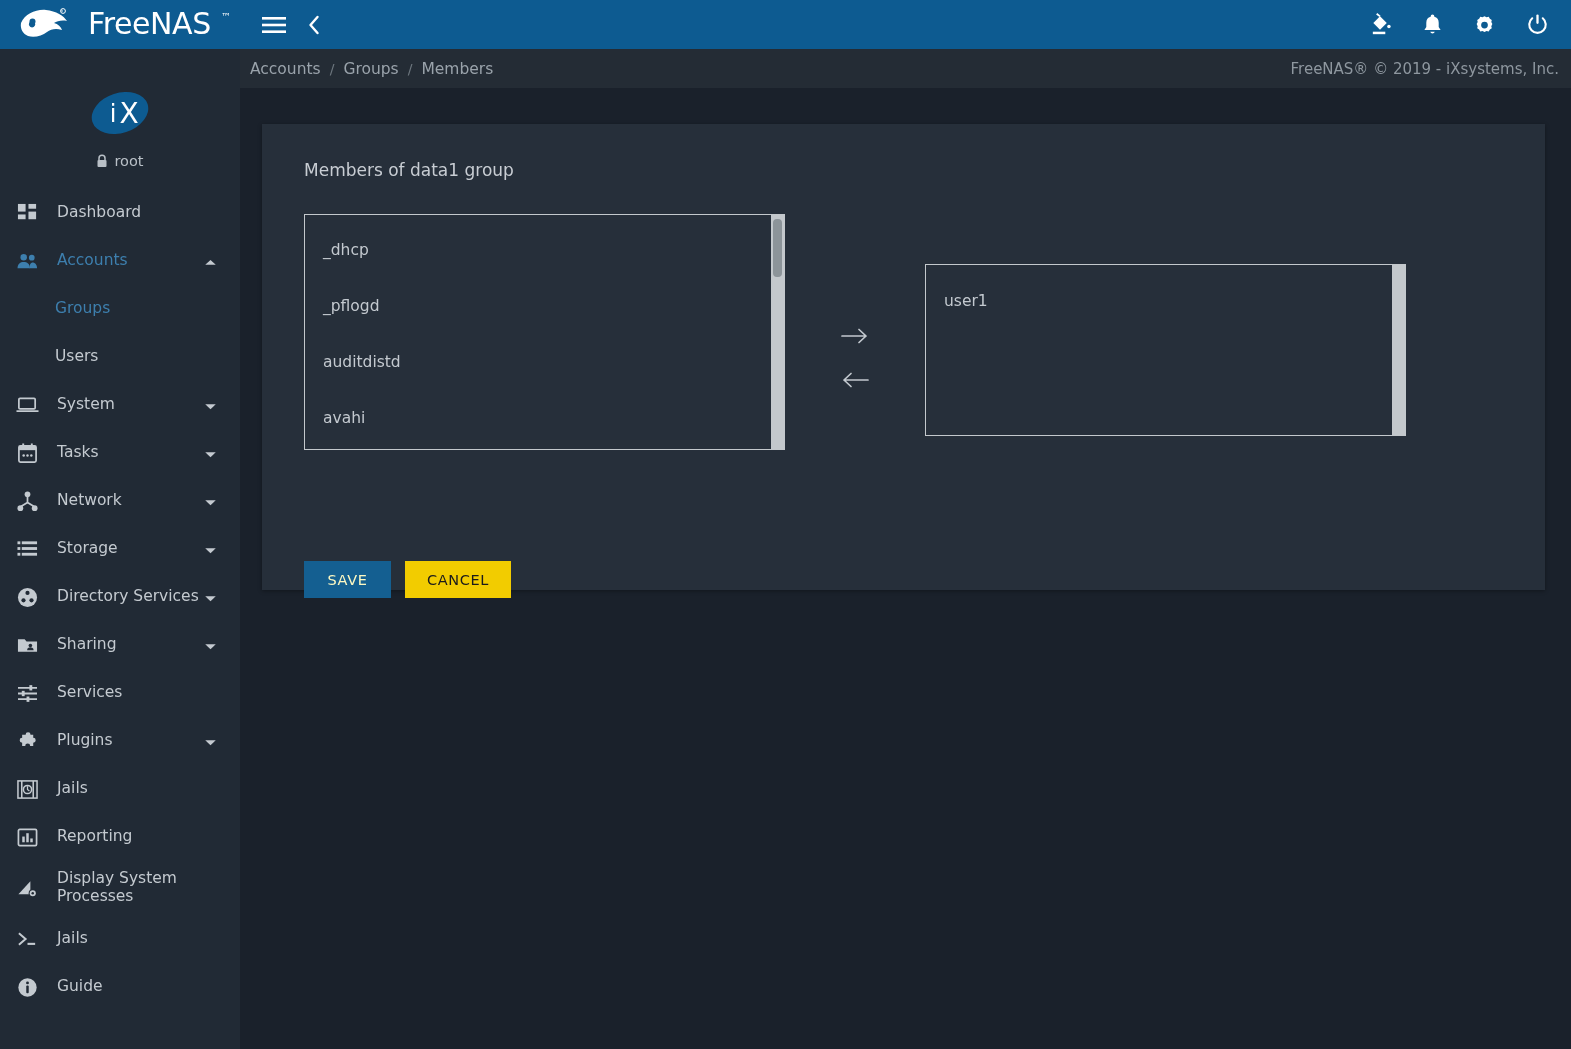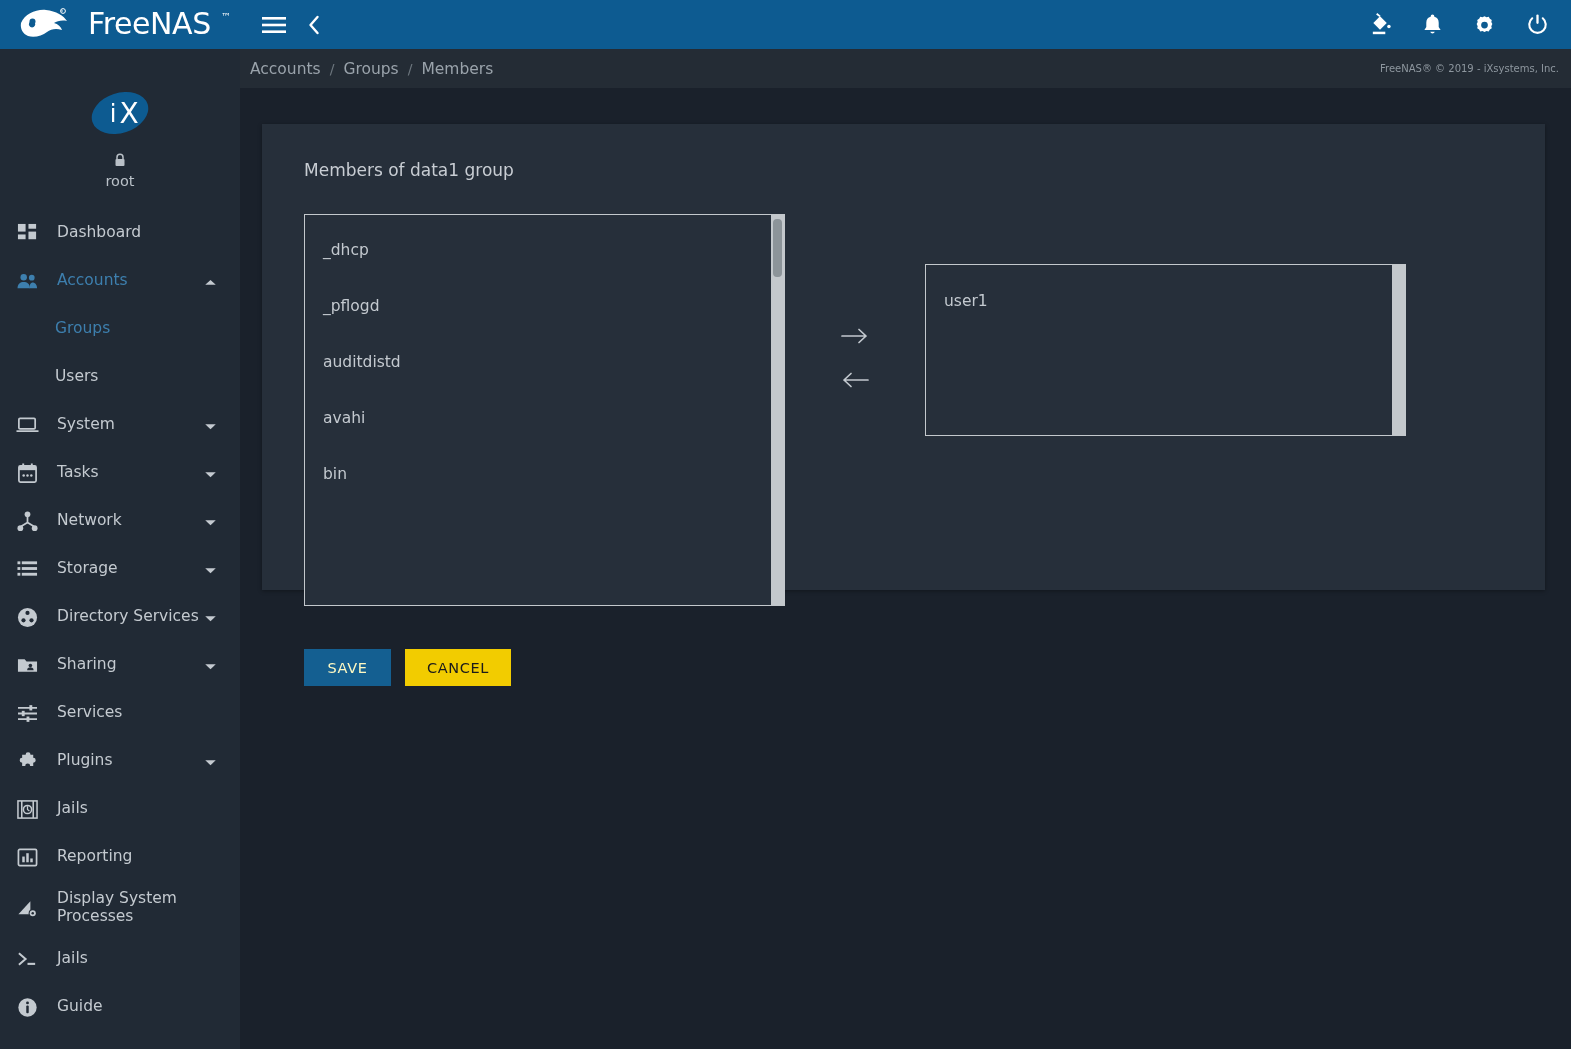--- a/index.html
+++ b/index.html
@@ -29,21 +29,21 @@
     font-weight: 400; position: relative; top: -1px;
   }
   .brand-tm { font-size: 10px; vertical-align: super; }
 
   .user-block {
     padding-top: 36px; display: flex; flex-direction: column; align-items: center;
   }
   .avatar-wrap { width: 62px; height: 56px; }
   .user-name {
     margin-top: 12px; color: #b9c0c7; font-size: 14.5px;
-    display: flex; align-items: center; gap: 6px; flex-direction: column;
+    display: flex; align-items: center; gap: 6px;
   }
   .lock-ic { width: 12px; height: 14px; display: inline-block; }
 
   .nav { margin-top: 20px; }
   .nav-item {
     display: flex; align-items: center;
     height: 48px; padding-left: 12px; position: relative;
     color: #c4cad0; font-size: 15.5px; cursor: pointer;
   }
   .nav-item .ic {
@@ -71,21 +71,21 @@
   .tb-ic { cursor: pointer; display: flex; align-items: center; justify-content: center; }
 
   .breadcrumb-bar {
     height: 39px; background: #242c35;
     display: flex; align-items: center; padding: 0 12px 0 10px;
     color: #9aa3ab; font-size: 15.5px;
   }
   .crumbs { display: flex; align-items: center; gap: 9px; }
   .crumb { color: #9aa3ab; }
   .crumb-sep { color: #6d767e; font-size: 14px; }
-  .copyright { margin-left: auto; color: #8e979f; font-size: 10px; }
+  .copyright { margin-left: auto; color: #8e979f; font-size: 15px; }
 
   .page {
     flex: 1 1 auto; background: #1a212b;
     padding: 36px 26px 0 22px; position: relative;
   }
 
   .card {
     background: #262f3a;
     width: 1283px; height: 466px;
     box-shadow: 0 1px 4px rgba(0,0,0,0.35);
@@ -95,21 +95,21 @@
   .card-title { color: #c8cdd3; font-size: 17px; margin-bottom: 34px; }
 
   .dual-list { display: flex; align-items: flex-start; }
 
   .listbox {
     position: relative;
     border: 1px solid #c3c8cc;
     background: #262f3a;
     overflow: hidden;
   }
-  .listbox.left { width: 481px; height: 392px; }
+  .listbox.left { width: 481px; height: 236px; }
   .listbox.right { width: 481px; height: 172px; }
   .list-scrollarea { position: absolute; inset: 0 13px 0 0; }
   .list-item {
     color: #c3c9cf; font-size: 15.5px;
     padding-left: 18px; height: 56px;
     display: flex; align-items: center; cursor: pointer;
   }
   .listbox.left .list-item:first-child { margin-top: 7px; }
   .listbox.right .list-item:first-child { margin-top: 8px; }
 

